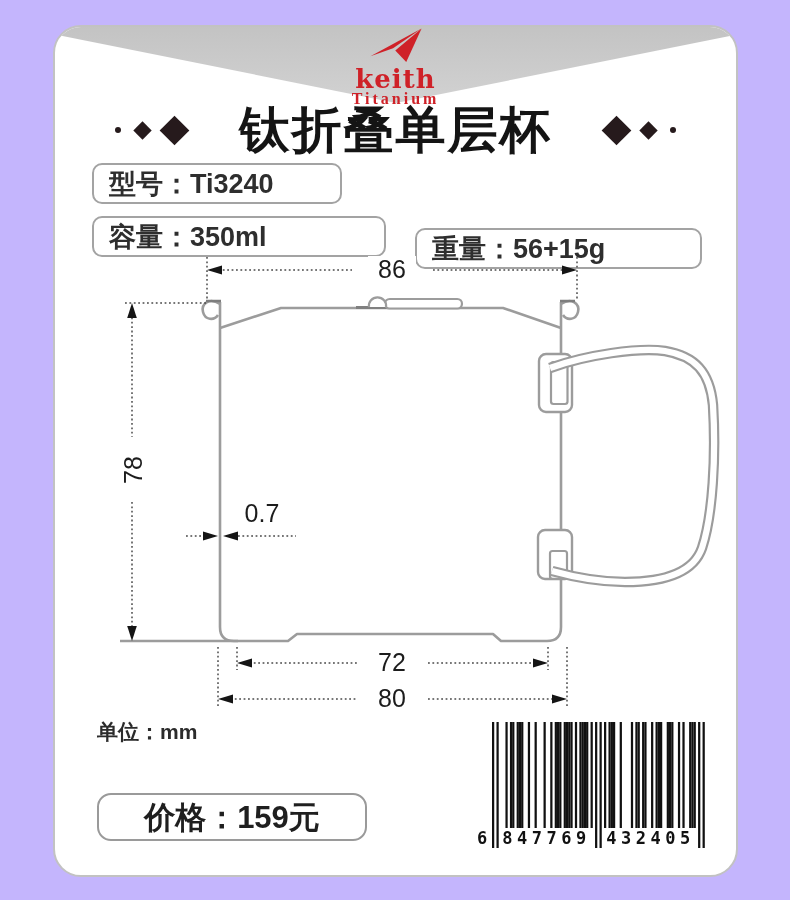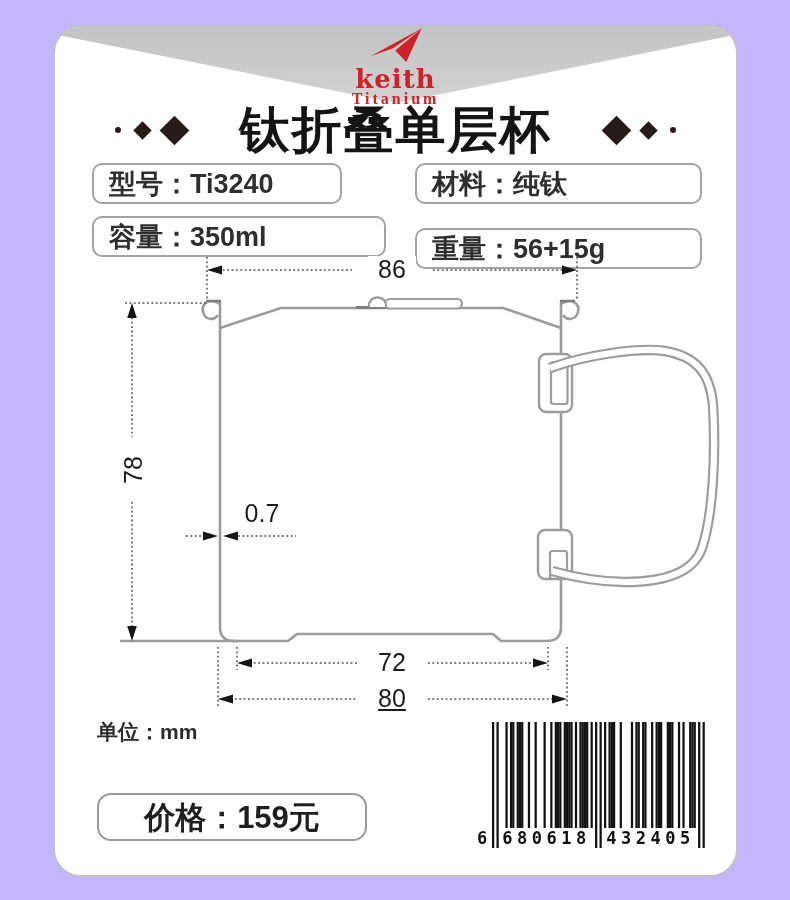--- a/index.html
+++ b/index.html
@@ -37,21 +37,21 @@
   .spec-3 { left:360px; top:189px; width:287px;margin-top:12px; }
 
   .drawing-svg { position:absolute; left:0; top:0; width:790px; height:900px; pointer-events:none; }
 
   .dim-label { position:absolute; color:#1c1c1c; font-size:25px; font-weight:500;
     text-align:center; background:#fff; line-height:26px; }
   .dim-rim    { left:368px; top:256px; width:48px; }
   .dim-height { left:109px; top:457px; width:48px; transform:rotate(-90deg); }
   .dim-thick  { left:234px; top:500px; width:56px; }
   .dim-inner  { left:368px; top:649px; width:48px; }
-  .dim-base   { left:368px; top:685px; width:48px;text-decoration:underline; }
+  .dim-base   { left:368px; top:685px; width:48px; }
 
   .unit-note { position:absolute; left:42px; top:691px; font-size:21px; font-weight:700; color:#2b2b2b; }
 
   .price-box { position:absolute; left:42px; top:766px; width:270px; height:48px;
     border:2px solid #9a9a9a; border-radius:14px; background:#fff;
     display:flex; align-items:flex-end; justify-content:center;
     font-size:31px; font-weight:600; color:#1f1f1f; white-space:nowrap; }
 
   .barcode { position:absolute; left:492px; top:722px; width:214px; height:130px; }
   .barcode svg { display:block; }
@@ -95,21 +95,20 @@
       </div>
       <h1 class="title">钛折叠单层杯</h1>
       <div class="decor decor-right">
         <span class="dlg"></span>
         <span class="dsm"></span>
         <span class="dot"></span>
       </div>
     </div>
 
     <div class="spec-box spec-0">型号：Ti3240</div>
-    <div class="spec-box spec-1">材料：纯钛</div>
     <div class="spec-box spec-2">容量：350ml</div>
     <div class="spec-box spec-3">重量：56+15g</div>
 
     <div class="unit-note">单位：mm</div>
 
     <div class="price-box">
       <span>价格：159元</span>
     </div>
 
   </div>
@@ -241,17 +240,17 @@
         <rect x="179.20" y="0" width="2.24" height="109" fill="#111"></rect>
         <rect x="185.92" y="0" width="2.24" height="109" fill="#111"></rect>
         <rect x="190.40" y="0" width="2.24" height="109" fill="#111"></rect>
         <rect x="197.12" y="0" width="2.24" height="109" fill="#111"></rect>
         <rect x="199.36" y="0" width="2.24" height="109" fill="#111"></rect>
         <rect x="201.60" y="0" width="2.24" height="109" fill="#111"></rect>
         <rect x="206.08" y="0" width="2.24" height="126" fill="#111"></rect>
         <rect x="210.56" y="0" width="2.24" height="126" fill="#111"></rect>
       </svg>
     <span class="bc-digit bc-first">6</span>
-    <span class="bc-digit bc-g1">680618</span>
+    <span class="bc-digit bc-g1">847769</span>
     <span class="bc-digit bc-g2">432405</span>
   </div>
 
 </div>
 
 </body></html>

